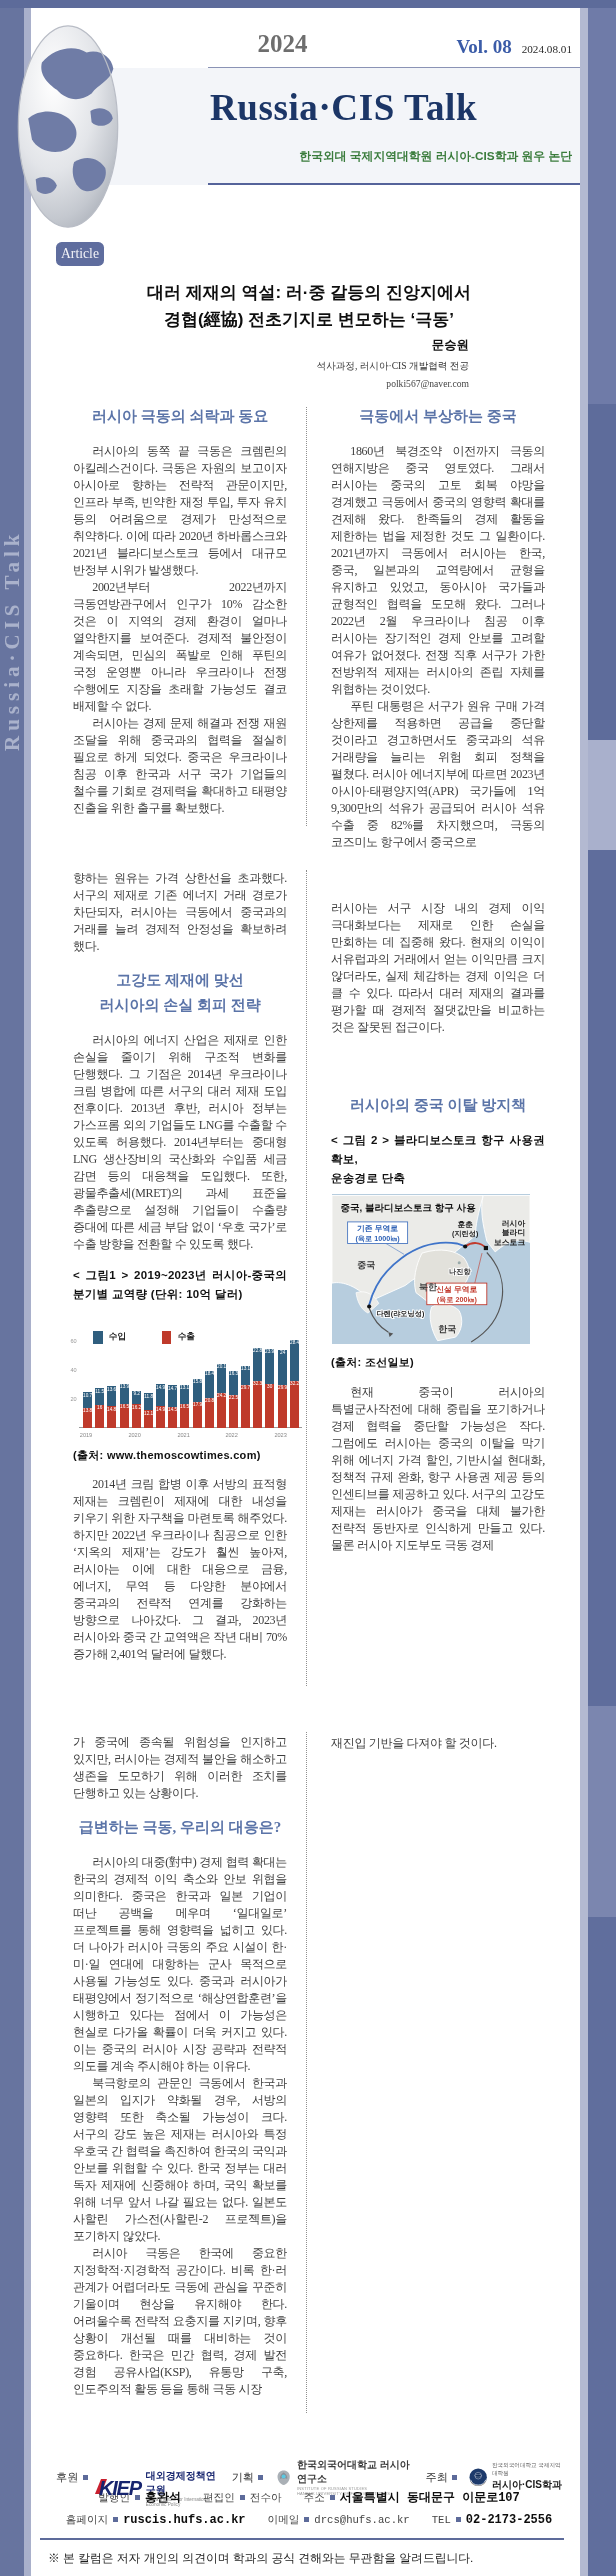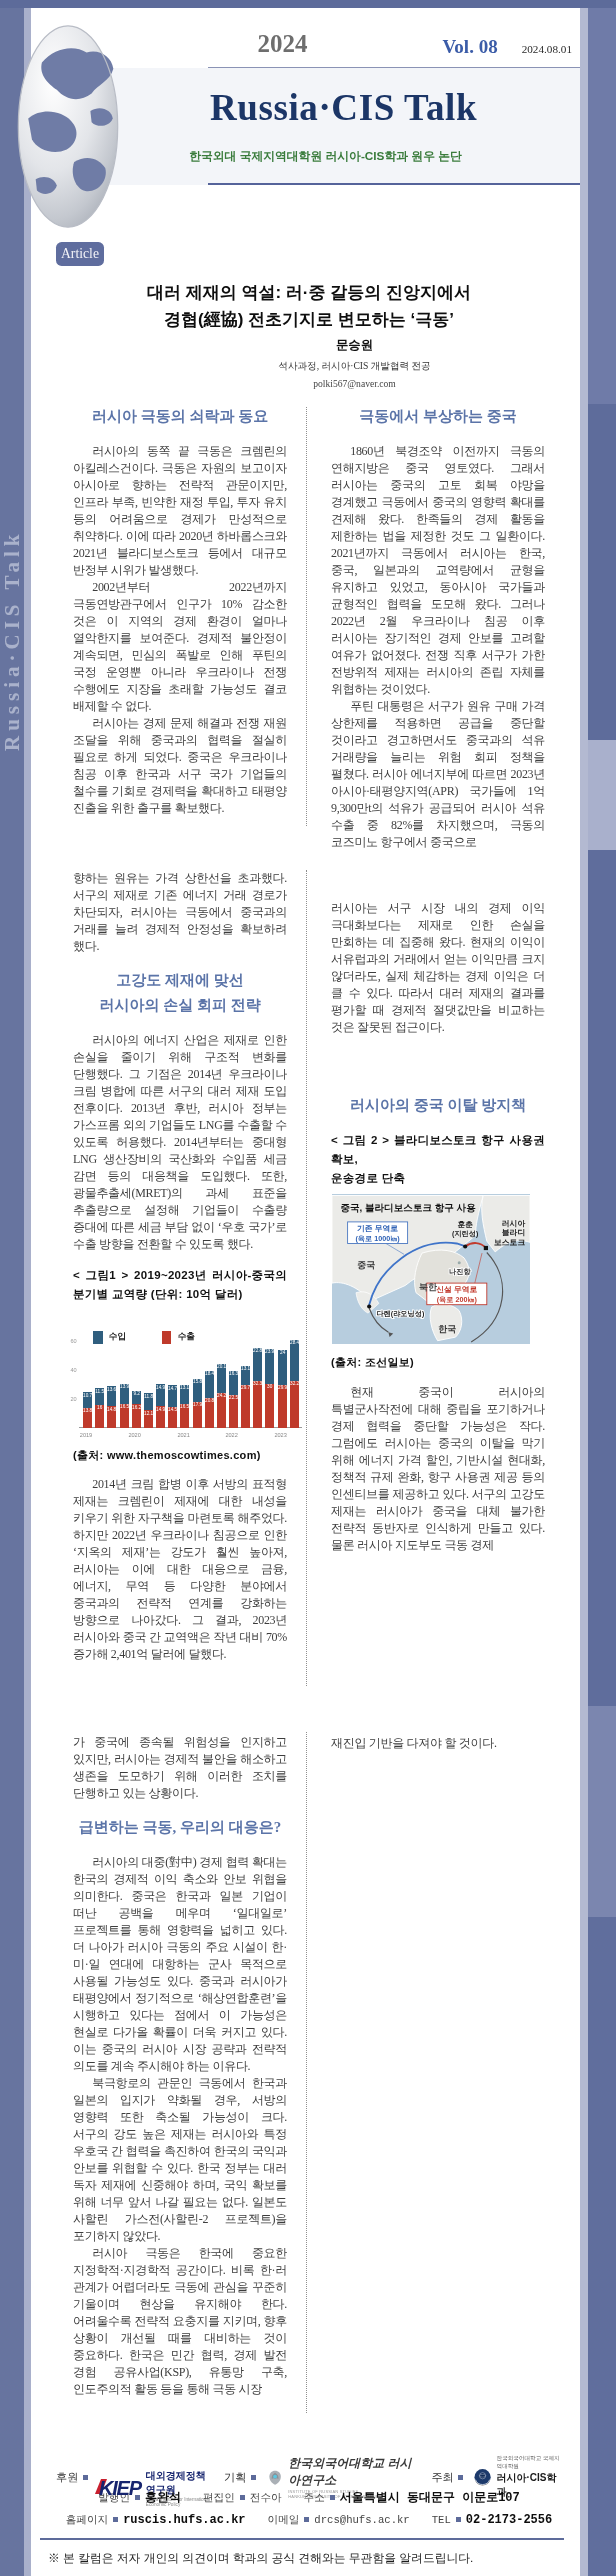--- a/index.html
+++ b/index.html
@@ -21,39 +21,39 @@
   .topbar { position:absolute; left:0; top:0; width:616px; height:7.5px; background:#5d6b9a; }
 
   .side-vertical-text { position:absolute; left:-1.2px; top:367px; width:27px; height:547px;
     display:flex; align-items:center; justify-content:center;
     writing-mode:vertical-rl; transform:rotate(180deg);
     font-size:21px; font-weight:bold; letter-spacing:5px; color:rgba(226,229,240,0.55); }
 
   
   .hdr-year { position:absolute; left:245px; top:30px; width:75px; text-align:center;
     font-size:25px; font-weight:bold; color:#6e6e6e; }
-  .hdr-vol-row { position:absolute; right:44px; top:36px; display:flex; align-items:baseline; gap:24px;margin-left:44px; }
+  .hdr-vol-row { position:absolute; right:44px; top:36px; display:flex; align-items:baseline; gap:10px;margin-left:44px; }
   .hdr-vol  { font-size:19px; font-weight:bold; color:#3b5ca8; }
   .hdr-date { font-size:11.2px; color:#2b2b2b; }
   .hdr-rule1 { position:absolute; left:208px; top:67px; width:372px; height:1.2px; background:#8a93b5; }
   .hdr-panel { position:absolute; left:107px; top:68px; width:473px; height:117px; background:#f3f5f9; }
   .hdr-title { position:absolute; left:107px; top:86px; width:473px; text-align:center;
     font-size:37px; font-weight:bold; color:#1c3667; letter-spacing:0.6px; }
-  .hdr-subtitle { position:absolute; left:89px; top:149px; width:473px; text-align:center;
+  .hdr-subtitle { position:absolute; left:99px; top:149px; width:473px; text-align:right;
     font-size:11.8px; font-weight:bold; color:#3a7c3c; font-family:"Liberation Sans",sans-serif; }
   .hdr-rule2 { position:absolute; left:208px; top:183px; width:372px; height:1.9px; background:#55639a; }
   .globe { position:absolute; left:17.4px; top:23.6px; width:102px; height:205px; }
 
   
   .badge { position:absolute; left:56px; top:242px; width:48px; height:23.6px; background:#5f6d9e;
     border-radius:5.6px; color:#f4f4f8; font-size:13.7px; display:flex; align-items:center; justify-content:center; }
   .art-title { position:absolute; left:56px; width:506px; text-align:center; font-weight:bold;
     color:#0e0e0e; font-size:17px; font-family:"Liberation Sans",sans-serif; letter-spacing:0px; }
   .art-title1 { top:281px; } .art-title2 { top:308px; }
-  .author-block { position:absolute; left:249px; top:337px; width:211px; text-align:center; }
+  .author-block { position:absolute; left:258px; top:337px; width:211px; text-align:right; }
   .author-name { font-size:12.4px; font-weight:bold; color:#111; margin-bottom:6.2px; }
   .author-affil { font-size:9.6px; color:#333; margin-bottom:5px; }
   .author-email { font-size:9.6px; color:#444; }
 
   
   .cell { position:absolute; width:214px; }
   .cell-l { left:73px; } .cell-r { left:331px; }
   .r1 { top:404px; } .r2l { top:870px; } .r2r { top:900px; } .r3l { top:1734px; } .r3r { top:1735px; }
   .divider { position:absolute; left:306px; width:0; border-left:1.2px dotted #8f8f8f; }
   .dv1 { top:407px; height:419px; } .dv2 { top:870px; height:816px; } .dv3 { top:1732px; height:681px; }
@@ -94,21 +94,21 @@
   .sq { width:5px; height:5px; background:#5d6b9a; display:inline-block; }
   .kiep-wrap { display:flex; align-items:center; gap:5px;margin-top:22px; }
   .kiep-acro { font-size:20px; font-weight:900; font-style:italic; color:#16246e;
     font-family:"Liberation Sans",sans-serif; letter-spacing:-1.2px; position:relative; }
   .kiep-acro::before { content:""; position:absolute; left:-1.2px; top:2.5px; width:6.2px; height:15px;
     background:#c8202f; transform:skewX(-22deg); z-index:0; }
   .kiep-acro span { position:relative; z-index:1; }
   .kiep-text .k1 { font-size:10px; font-weight:bold; color:#16246e; }
   .kiep-text .k2 { font-size:4.7px; color:#888; }
   .irs-wrap { display:flex; align-items:center; gap:5px; }
-  .irs-text .i1 { font-size:12px; font-weight:bold; color:#3a3a3a;font-style:italic; }
+  .irs-text .i1 { font-size:10px; font-weight:bold; color:#3a3a3a; }
   .irs-text .i2 { font-size:4px; color:#999; letter-spacing:0.2px; }
   .dept-wrap { display:flex; align-items:center; gap:5px; }
   .dept-text .d1 { font-size:5.6px; color:#555; }
   .dept-text .d2 { font-size:10px; font-weight:bold; color:#1a1a1a; }
 
   .foot-info { position:absolute; width:506px; left:56px; text-align:center;
     font-family:Liberation Mono, monospace; color:#333; }
   .fi1 { top:2489px; } .fi2 { top:2513px; }
   .foot-info .lab { font-size:10.6px; color:#444; }
   .foot-info .val { font-size:12px; font-weight:bold; color:#0d0d0d; }

